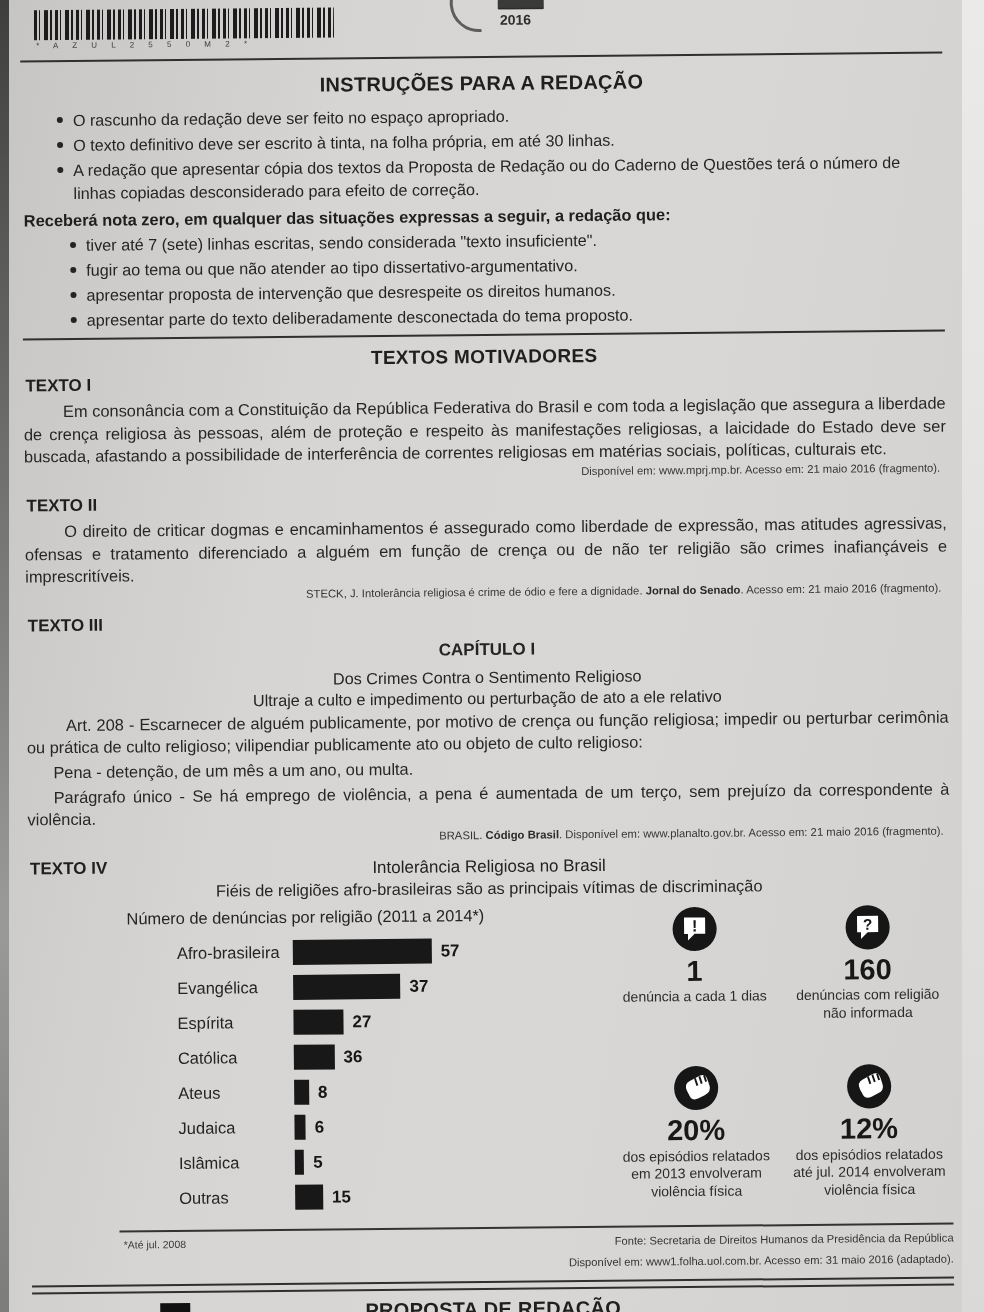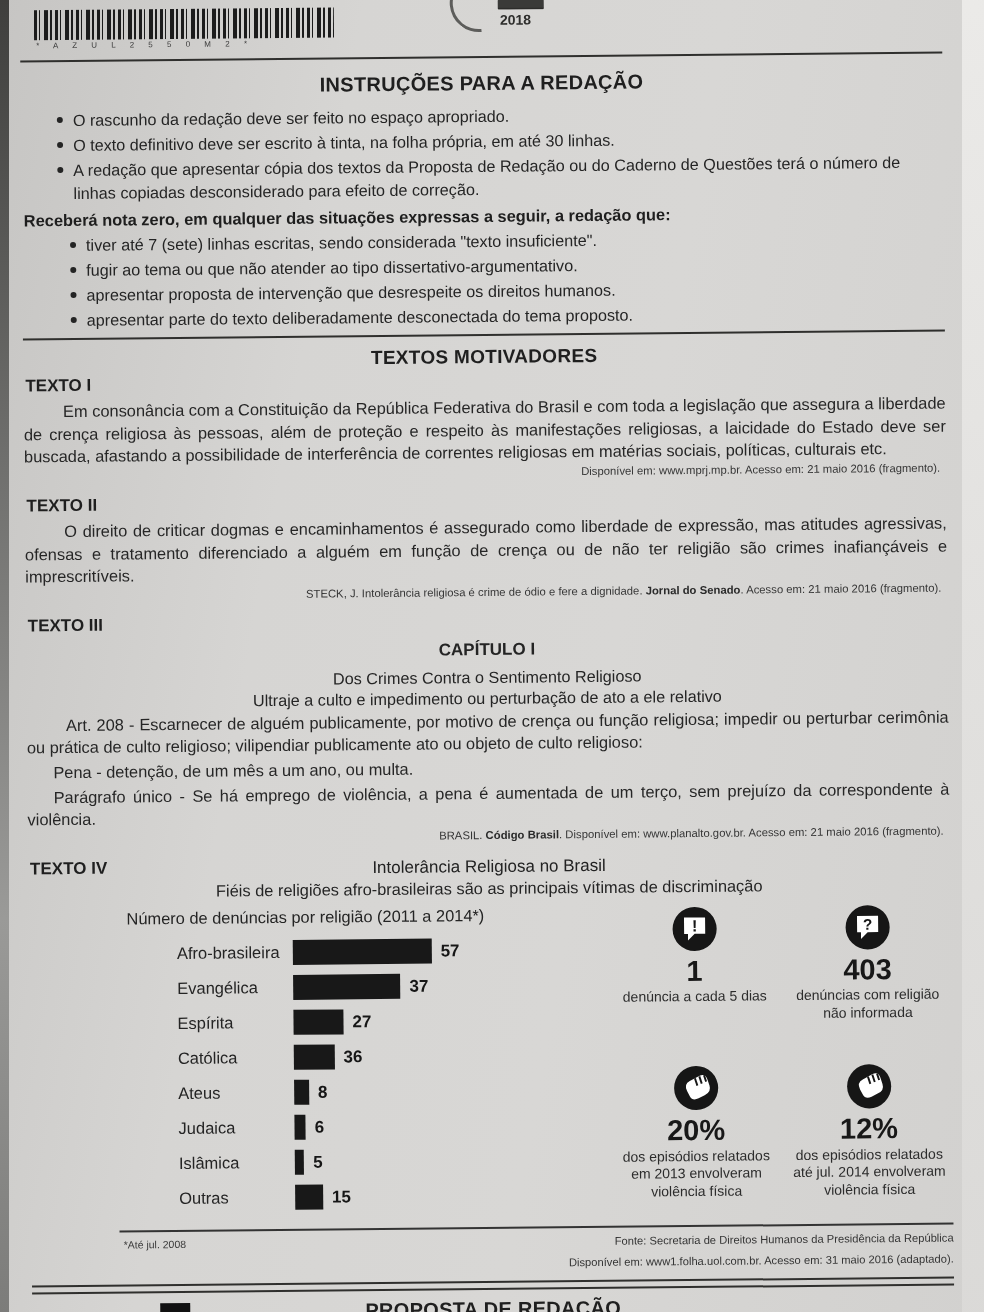--- a/index.html
+++ b/index.html
@@ -113,21 +113,21 @@
 
 <div class="photo">
   <div class="page">
 
     <div class="header">
       <div class="barcode"></div>
       <div class="barcode-text">* A Z U L 2 5 5 0 M 2 *</div>
       <div class="logo">
         <div class="logo-swoosh"></div>
         <div class="logo-word"></div>
-        <div class="logo-year">2018</div>
+        <div class="logo-year">2016</div>
       </div>
     </div>
     <hr class="rule">
 
     <div class="instructions">
       <div class="h-center">INSTRUÇÕES PARA A REDAÇÃO</div>
       <ul class="bullets" id="instr-bullets">
           <li>O rascunho da redação deve ser feito no espaço apropriado.</li>
           <li>O texto definitivo deve ser escrito à tinta, na folha própria, em até 30 linhas.</li>
           <li>A redação que apresentar cópia dos textos da Proposta de Redação ou do Caderno de Questões terá o número de linhas copiadas desconsiderado para efeito de correção.</li>
@@ -218,29 +218,29 @@
             </div>
         </div>
         <div class="stats" id="stats-grid">
             <div class="stat">
               <div class="stat-icon"><svg viewBox="0 0 48 48">
                   <circle cx="24" cy="24" r="23" fill="#161616"></circle>
                   <path d="M13 12h22v17H24l-7 7v-7h-4z" fill="#fff"></path>
                   <text x="24" y="26.5" font-size="17" font-weight="bold" fill="#161616" text-anchor="middle" font-family="Liberation Sans,sans-serif">!</text>
                 </svg></div>
               <div class="stat-number">1</div>
-              <div class="stat-caption">denúncia a cada 5 dias</div>
+              <div class="stat-caption">denúncia a cada 1 dias</div>
             </div>
             <div class="stat">
               <div class="stat-icon"><svg viewBox="0 0 48 48">
                   <circle cx="24" cy="24" r="23" fill="#161616"></circle>
                   <path d="M13 12h22v17H24l-7 7v-7h-4z" fill="#fff"></path>
                   <text x="24" y="26.5" font-size="16" font-weight="bold" fill="#161616" text-anchor="middle" font-family="Liberation Sans,sans-serif">?</text>
                 </svg></div>
-              <div class="stat-number">403</div>
+              <div class="stat-number">160</div>
               <div class="stat-caption">denúncias com religião não informada</div>
             </div>
             <div class="stat">
               <div class="stat-icon"><svg viewBox="0 0 48 48">
                   <circle cx="24" cy="24" r="23" fill="#161616"></circle>
                   <path d="M14 24q-1-8 6-9l11-2q7-1 7 6v7q0 7-8 8l-7 1q-7 1-8-5z" fill="#fff" transform="rotate(-18 24 24)"></path>
                   <g stroke="#161616" stroke-width="2" transform="rotate(-18 24 24)">
                     <line x1="26" y1="14" x2="26" y2="22"></line>
                     <line x1="31" y1="13.5" x2="31" y2="21.5"></line>
                     <line x1="36" y1="14" x2="36" y2="21"></line>

